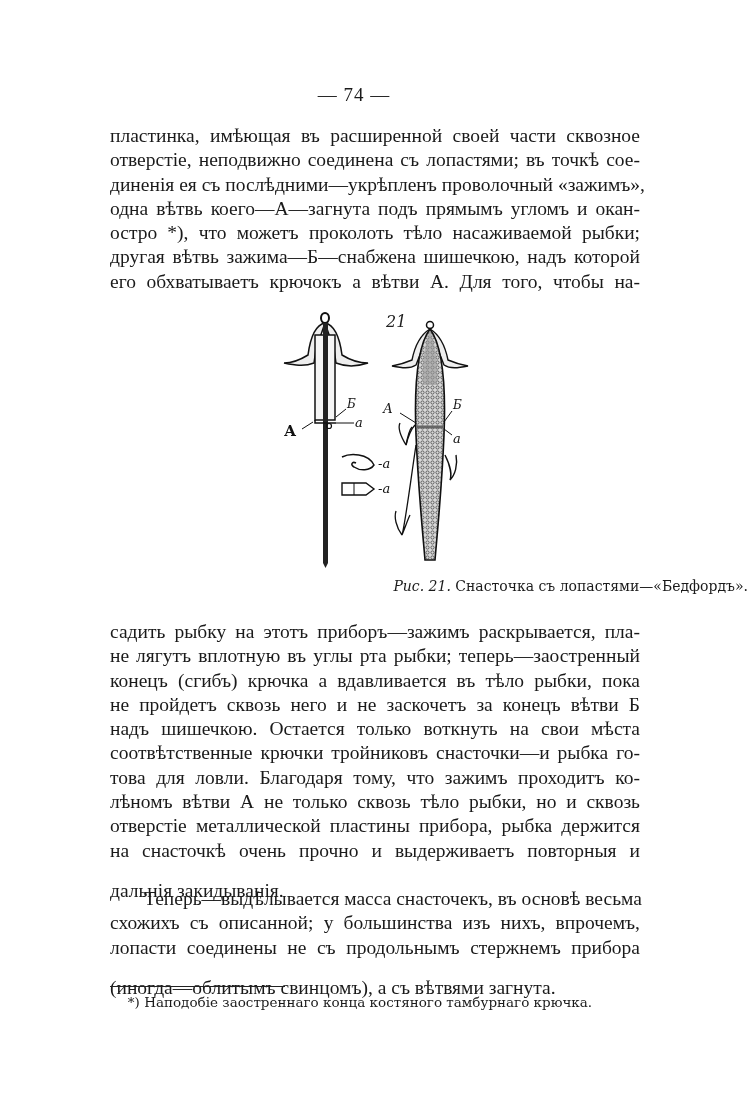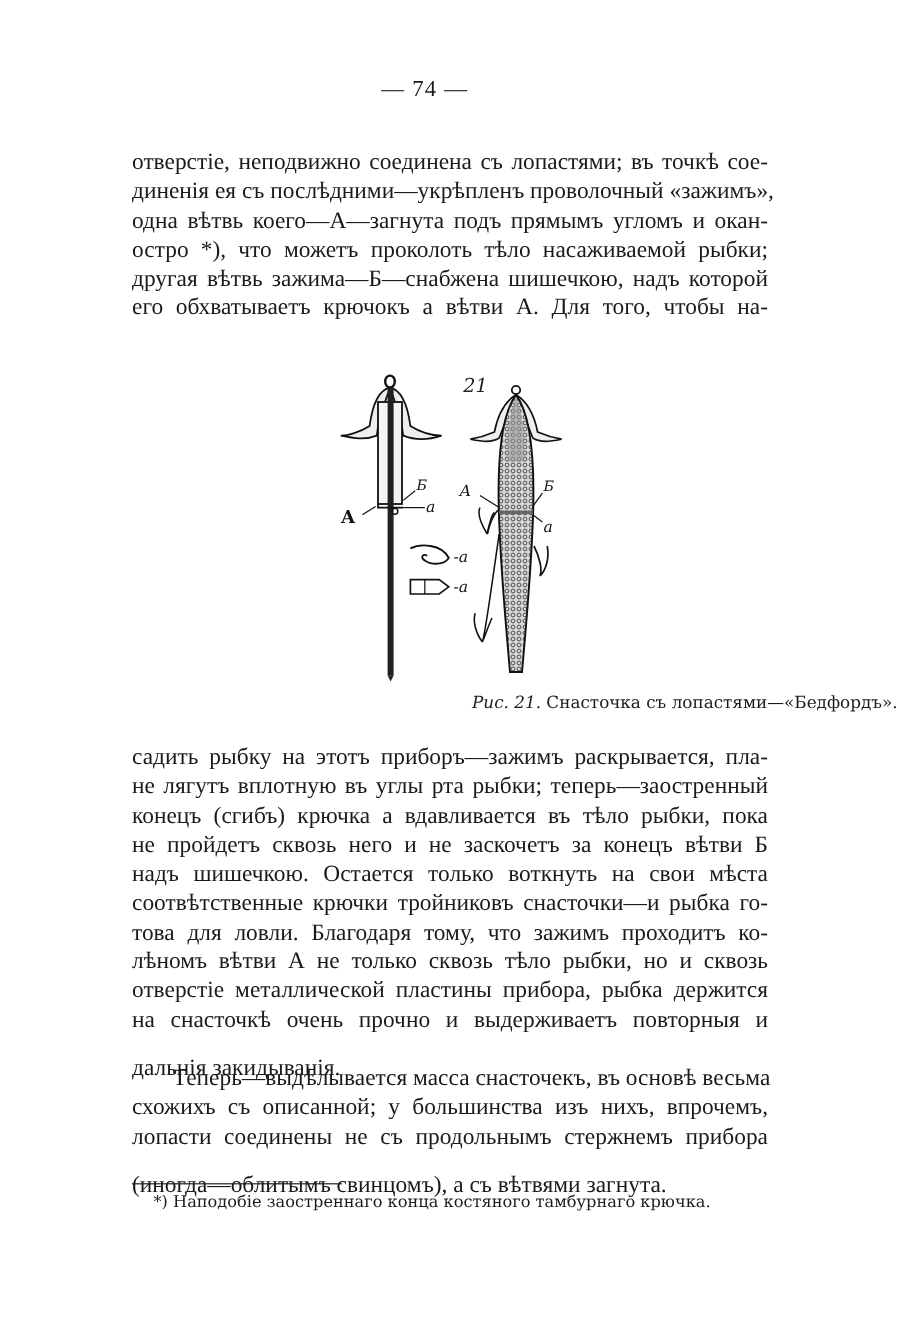--- a/index.html
+++ b/index.html
@@ -10,21 +10,21 @@
     body {
       width: 748px;
       height: 1100px;
       position: relative;
       overflow: hidden;
       color: #1a1a1a;
       font-family: "Liberation Serif", "DejaVu Serif", serif;
     }
     .page-number {
       position: absolute;
-      top: 64px;
+      top: 84px;
       left: 0;
       width: 708px;
       text-align: center;
       font-size: 19px;
       letter-spacing: 1px;
     }
     .text-block {
       position: absolute;
       left: 110px;
       width: 530px;
@@ -89,20 +89,21 @@
       font-size: 13.5px;
       font-family: "DejaVu Serif", serif;
     }
   </style>
 </head>
 <body>
 
 <div class="page-number">— 74 —</div>
 
 <div class="text-block block-top">
+  <span class="line">пластинка, имѣющая въ расширенной своей части сквозное</span>
   <span class="line">отверстіе, неподвижно соединена съ лопастями; въ точкѣ сое-</span>
   <span class="line">диненія ея съ послѣдними—укрѣпленъ проволочный «зажимъ»,</span>
   <span class="line">одна вѣтвь коего—А—загнута подъ прямымъ угломъ и окан-</span>
   <span class="line">остро *), что можетъ проколоть тѣло насаживаемой рыбки;</span>
   <span class="line">другая вѣтвь зажима—Б—снабжена шишечкою, надъ которой</span>
   <span class="line">его обхватываетъ крючокъ а вѣтви А. Для того, чтобы на-</span>
 </div>
 
 <div class="figure">
   <svg viewBox="0 0 220 265" xmlns="http://www.w3.org/2000/svg">

